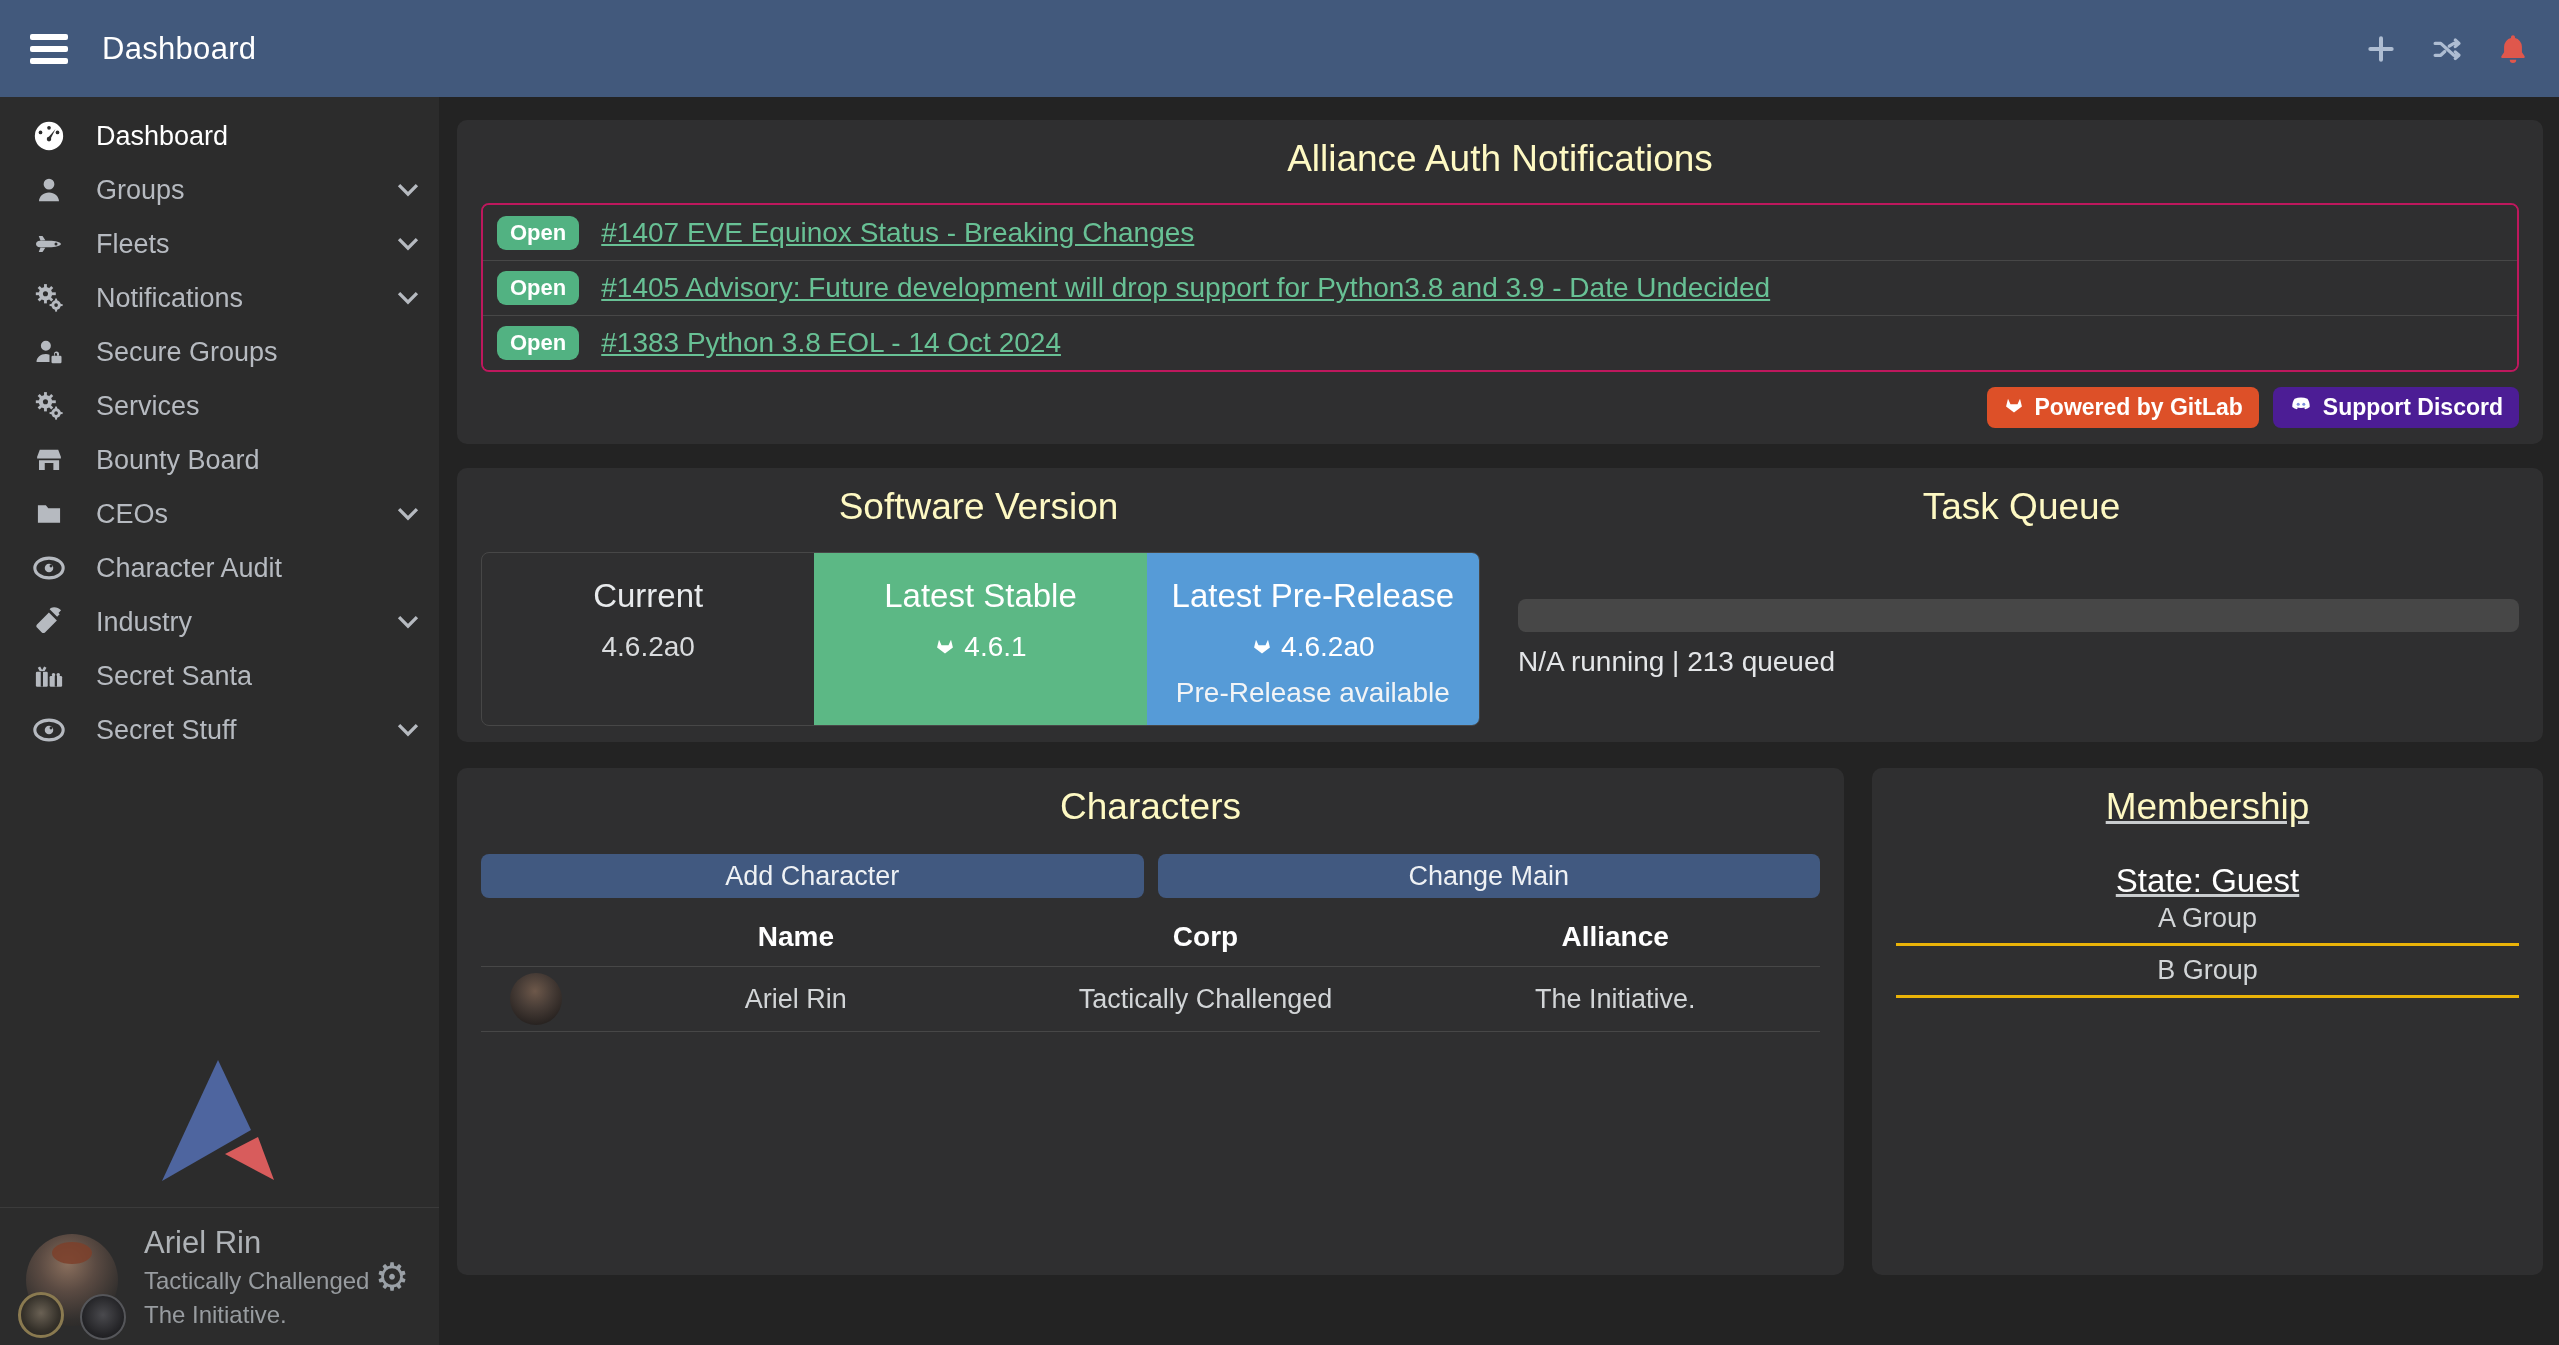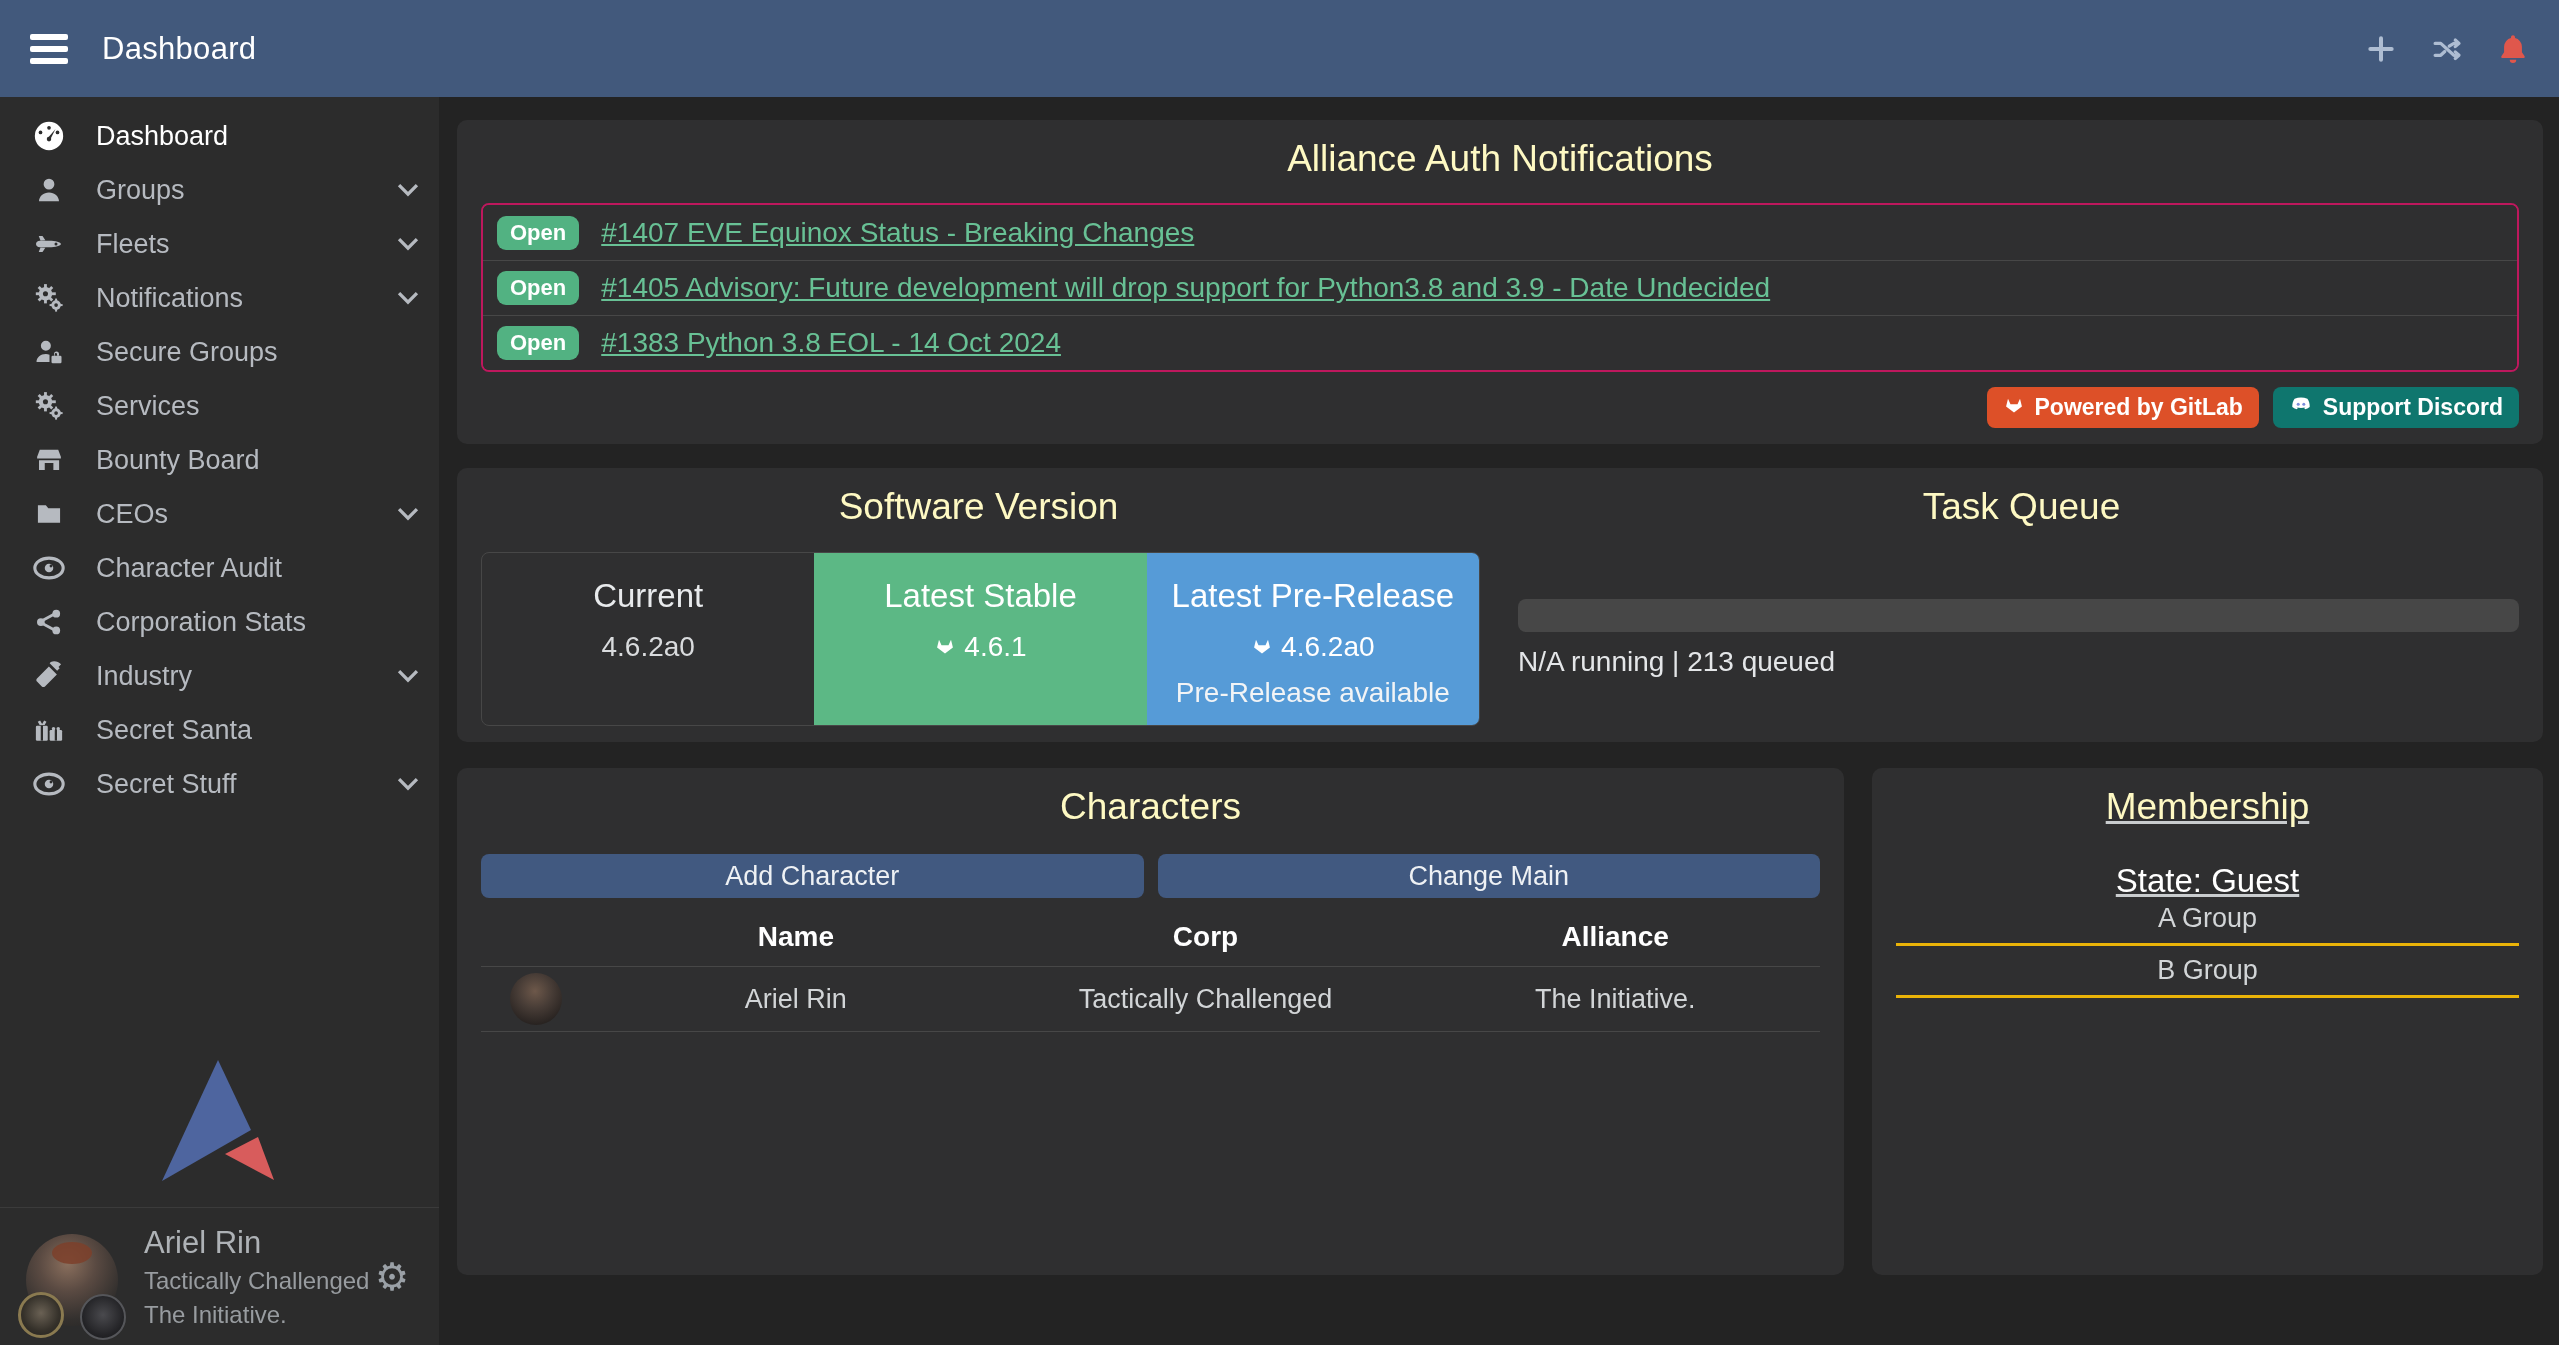--- a/index.html
+++ b/index.html
@@ -68,21 +68,21 @@
     background:#52b282; color:#fff; font-weight:bold; font-size:22px;
     padding:6px 13px; border-radius:9px; line-height:1; flex:0 0 auto;
   }
   .notif-link { color:#68c195; font-size:28px; text-decoration:underline; cursor:pointer; }
   .footer-badges { position:absolute; right:24px; bottom:16px; display:flex; gap:14px; }
   .shield-badge {
     display:flex; align-items:center; gap:10px; color:#fff; font-weight:bold; font-size:23px;
     border-radius:8px; padding:7px 16px; cursor:pointer;
   }
   .shield-badge.gitlab { background:#dd5028; }
-  .shield-badge.discord { background:#0f766e; }
+  .shield-badge.discord { background:#4c1d95; }
 
   #panel-versions { left:457px; top:468px; width:2086px; height:274px; display:flex; }
   .half-col { width:50%; position:relative; }
   .version-cells {
     position:absolute; top:84px; left:24px; right:20px; height:174px;
     display:flex; border:1px solid #474747; border-radius:8px;
   }
   .vcell { flex:1; text-align:center; padding-top:24px; }
   .vcell .vlabel { font-size:33px; color:#e8eaec; }
   .vcell .vversion { font-size:28px; color:#d9dbdd; margin-top:16px; display:flex; justify-content:center; align-items:flex-start; gap:8px; }
@@ -300,31 +300,20 @@
       <span class="icon">
         <svg class="sideicon" width="34" height="26" viewBox="0 0 24 18" fill="none">
             <ellipse cx="12" cy="9" rx="10" ry="7" stroke="currentColor" stroke-width="2.2"></ellipse>
             <circle cx="12" cy="9" r="3" fill="currentColor"></circle>
             <circle cx="13.4" cy="7.6" r="1" fill="#2c2c2c"></circle>
           </svg>
       </span>
       <span class="label">Character Audit</span>
     </div>
 
-    <div class="side-item">
-      <span class="icon">
-        <svg class="sideicon" width="30" height="30" viewBox="0 0 24 24" fill="currentColor">
-            <path stroke="currentColor" stroke-width="2.2" d="M7.5 10.4 15.6 6M7.5 13.6l8.1 4.4"></path>
-            <circle cx="5.5" cy="12" r="3.1"></circle>
-            <circle cx="17.8" cy="5.3" r="3.1"></circle>
-            <circle cx="17.8" cy="18.7" r="3.1"></circle>
-          </svg>
-      </span>
-      <span class="label">Corporation Stats</span>
-    </div>
 
     <div class="side-item">
       <span class="icon">
         <svg class="sideicon" width="32" height="32" viewBox="0 0 24 24" fill="currentColor">
             <path d="M13 2.6c2.9-1.1 6-.3 8.1 1.9l-2 2 .9 1-2 2-5.9-5.9zM11.5 6.2l6.3 6.3-9.4 9.4c-.7.7-1.8.7-2.5 0l-3.8-3.8c-.7-.7-.7-1.8 0-2.5z" transform="translate(1,-1) scale(0.95)"></path>
           </svg>
       </span>
       <span class="label">Industry</span>
       <span class="chevron">
         <svg width="22" height="14" viewBox="0 0 16 10">

